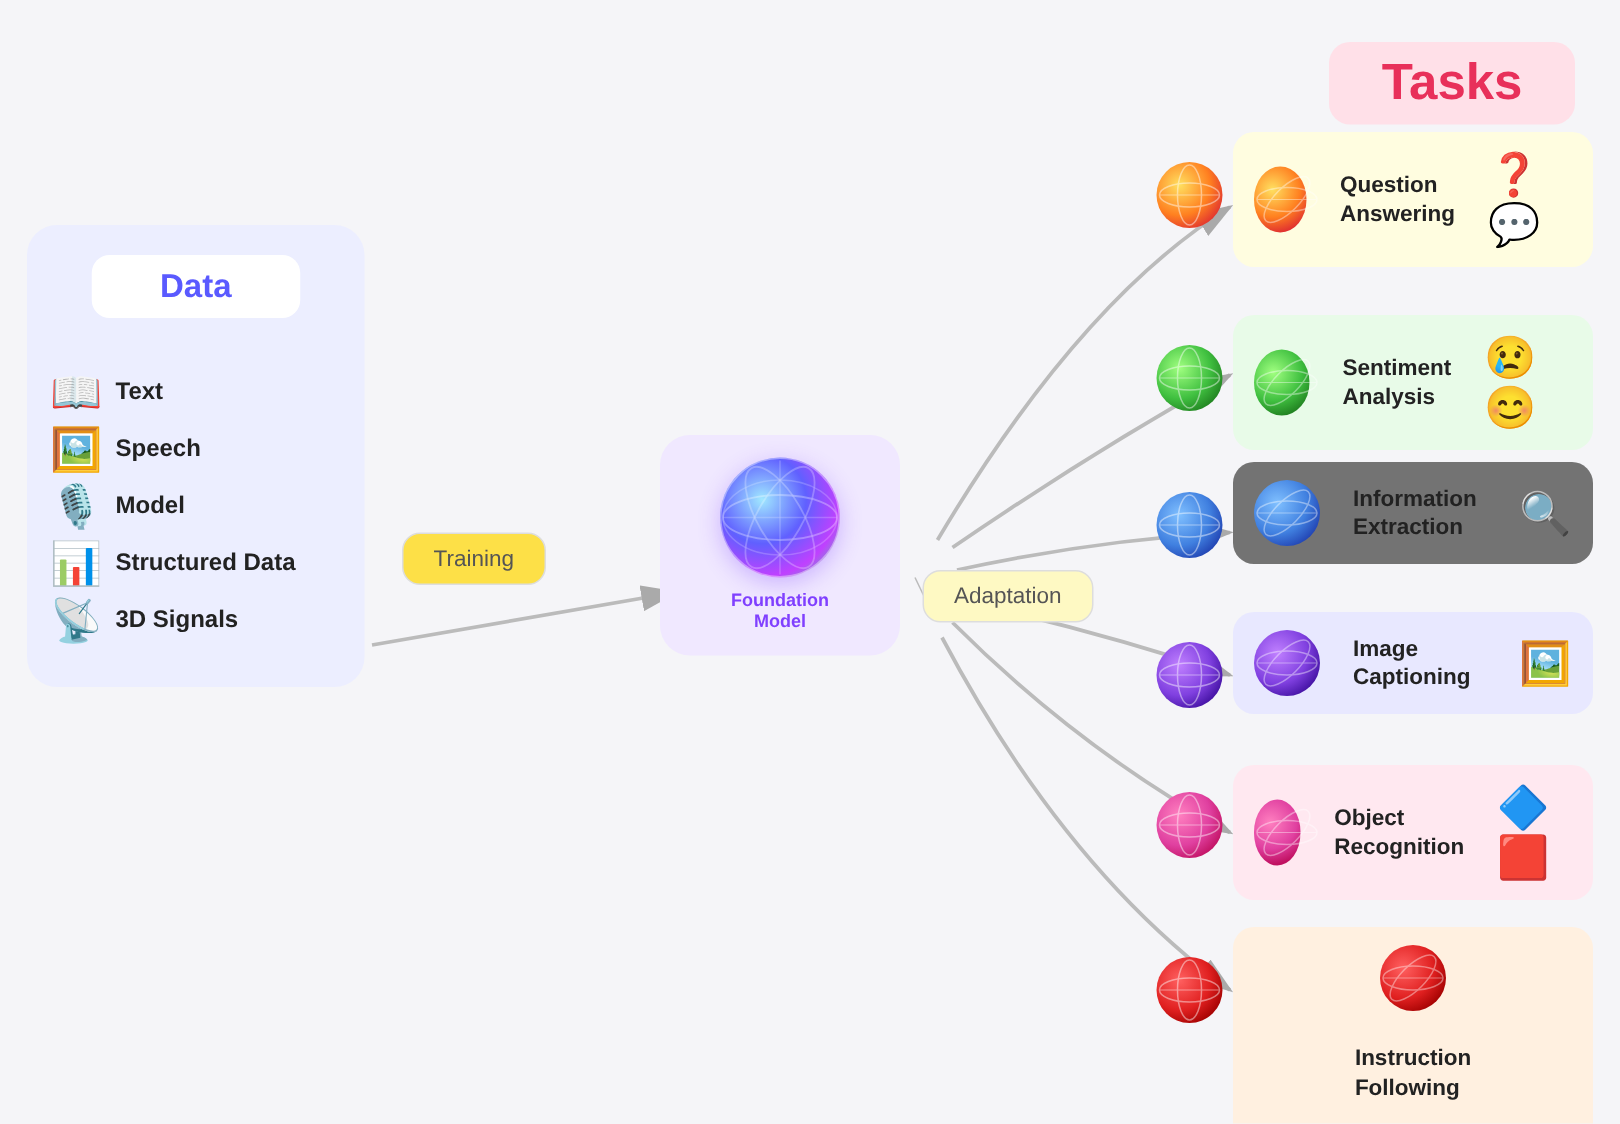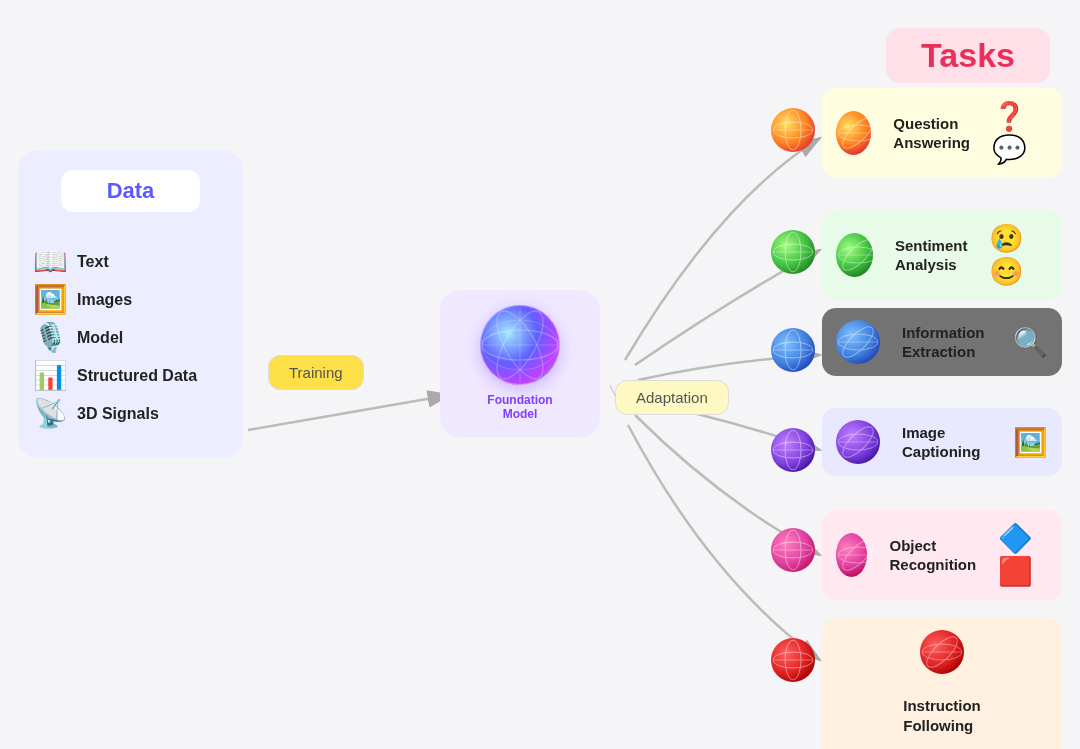--- a/index.html
+++ b/index.html
@@ -213,21 +213,21 @@
 <div class="data-panel">
   <div class="data-title-box">
     <span>Data</span>
   </div>
   <div class="data-item">
     <span class="data-icon">📖</span>
     <span>Text</span>
   </div>
   <div class="data-item">
     <span class="data-icon">🖼️</span>
-    <span>Images</span>
+    <span>Speech</span>
   </div>
   <div class="data-item">
     <span class="data-icon">🎙️</span>
     <span>Model</span>
   </div>
   <div class="data-item">
     <span class="data-icon">📊</span>
     <span>Structured Data</span>
   </div>
   <div class="data-item">

